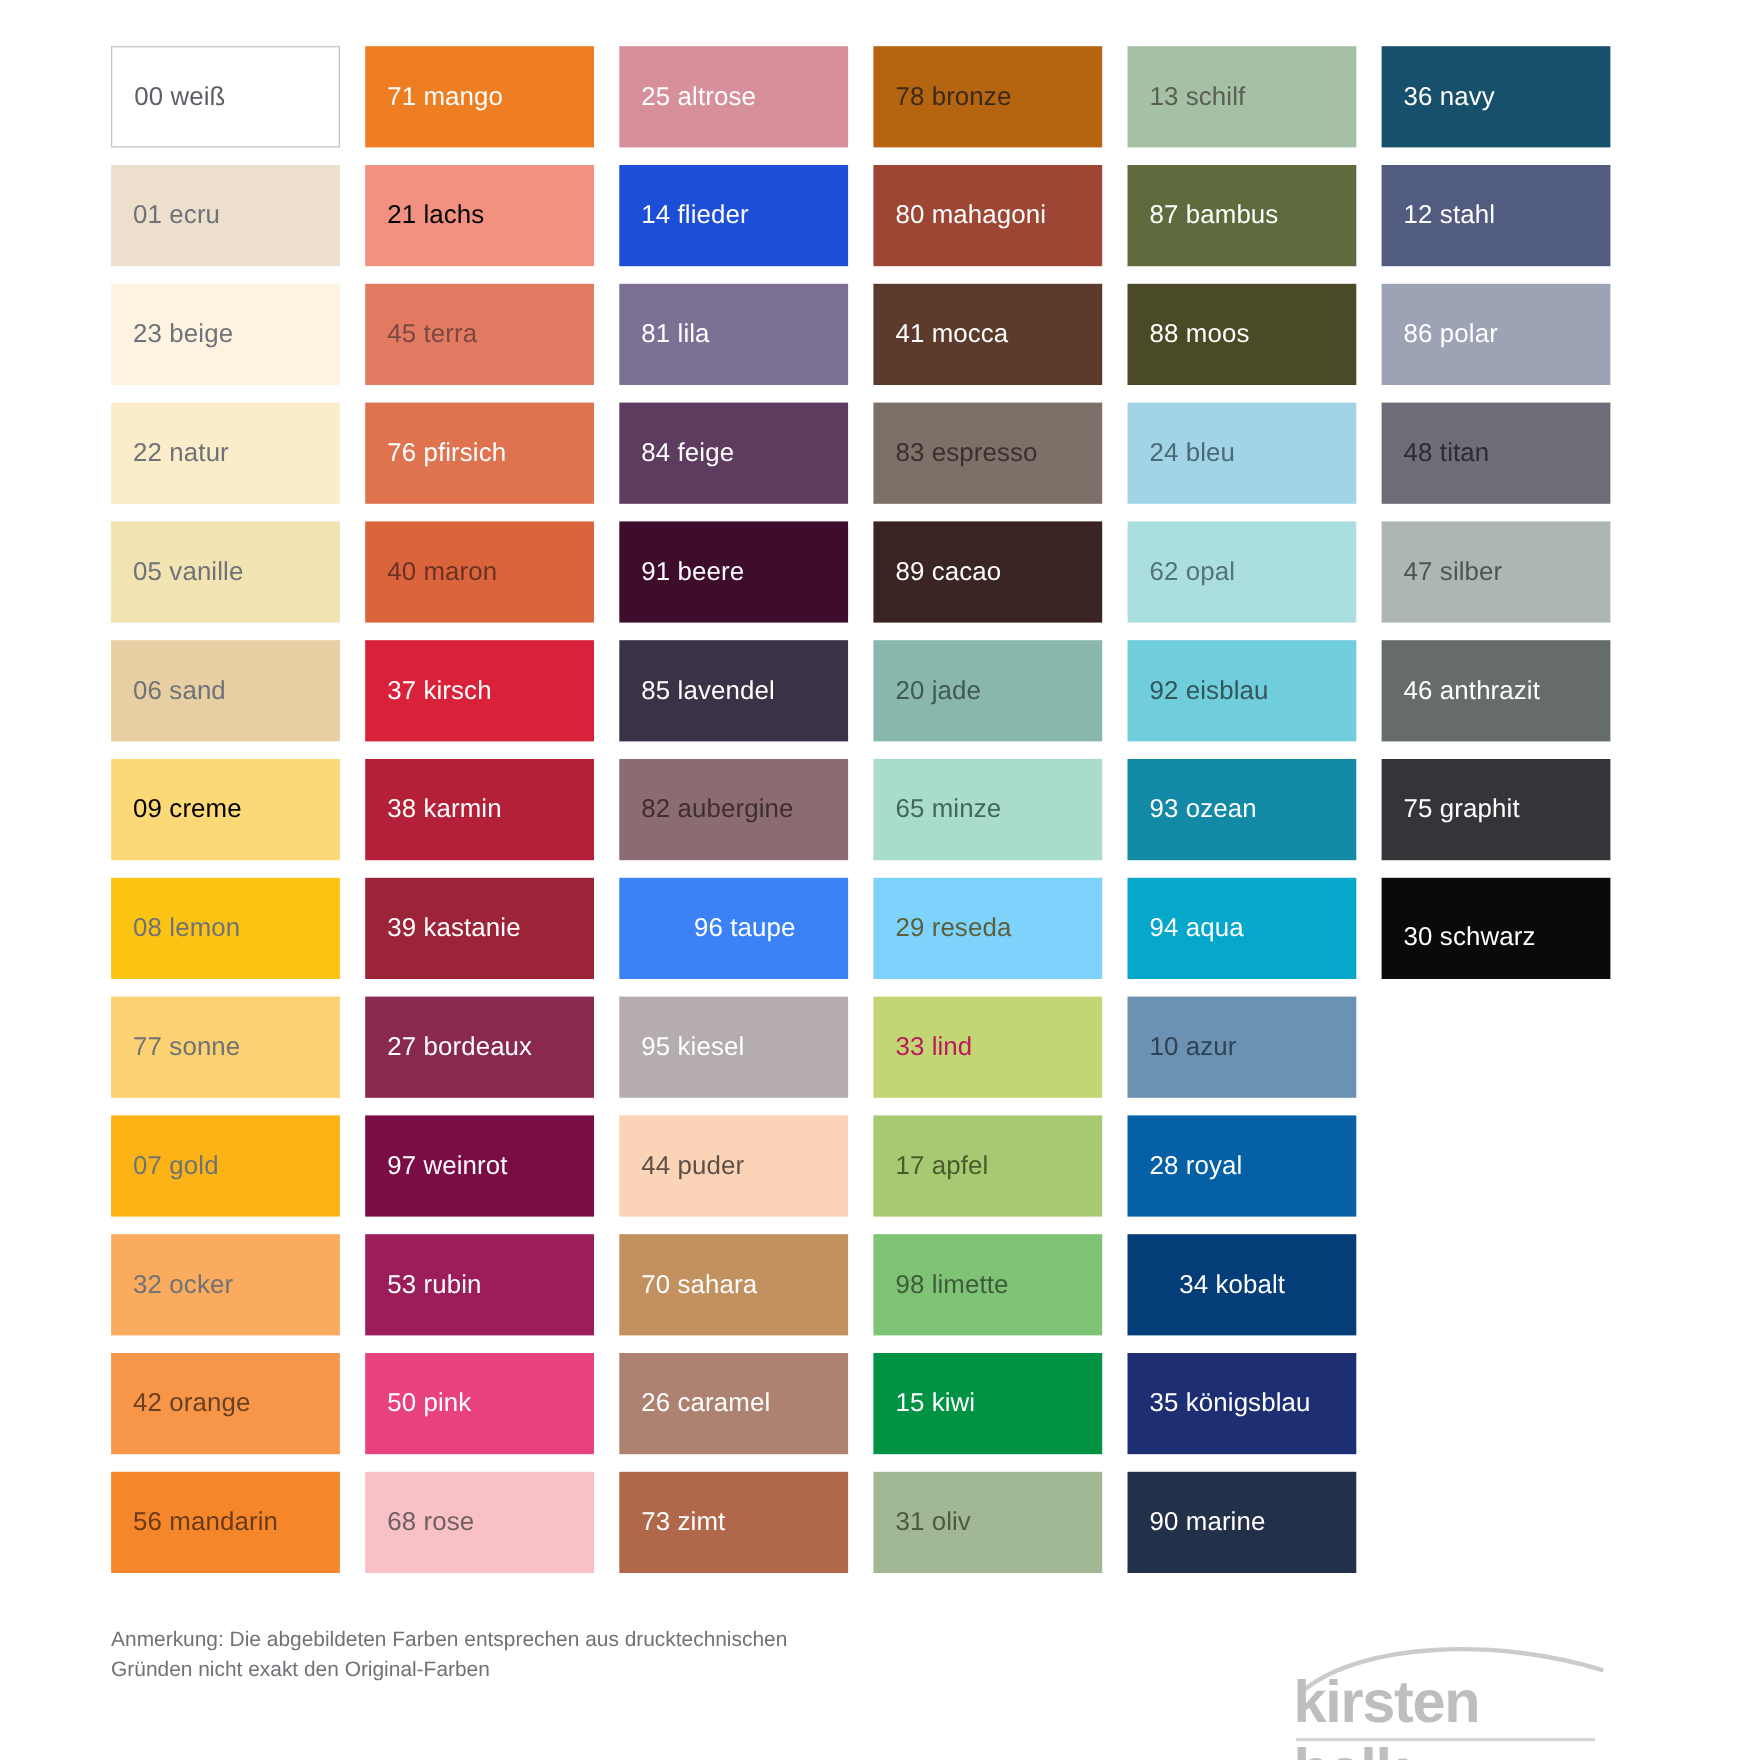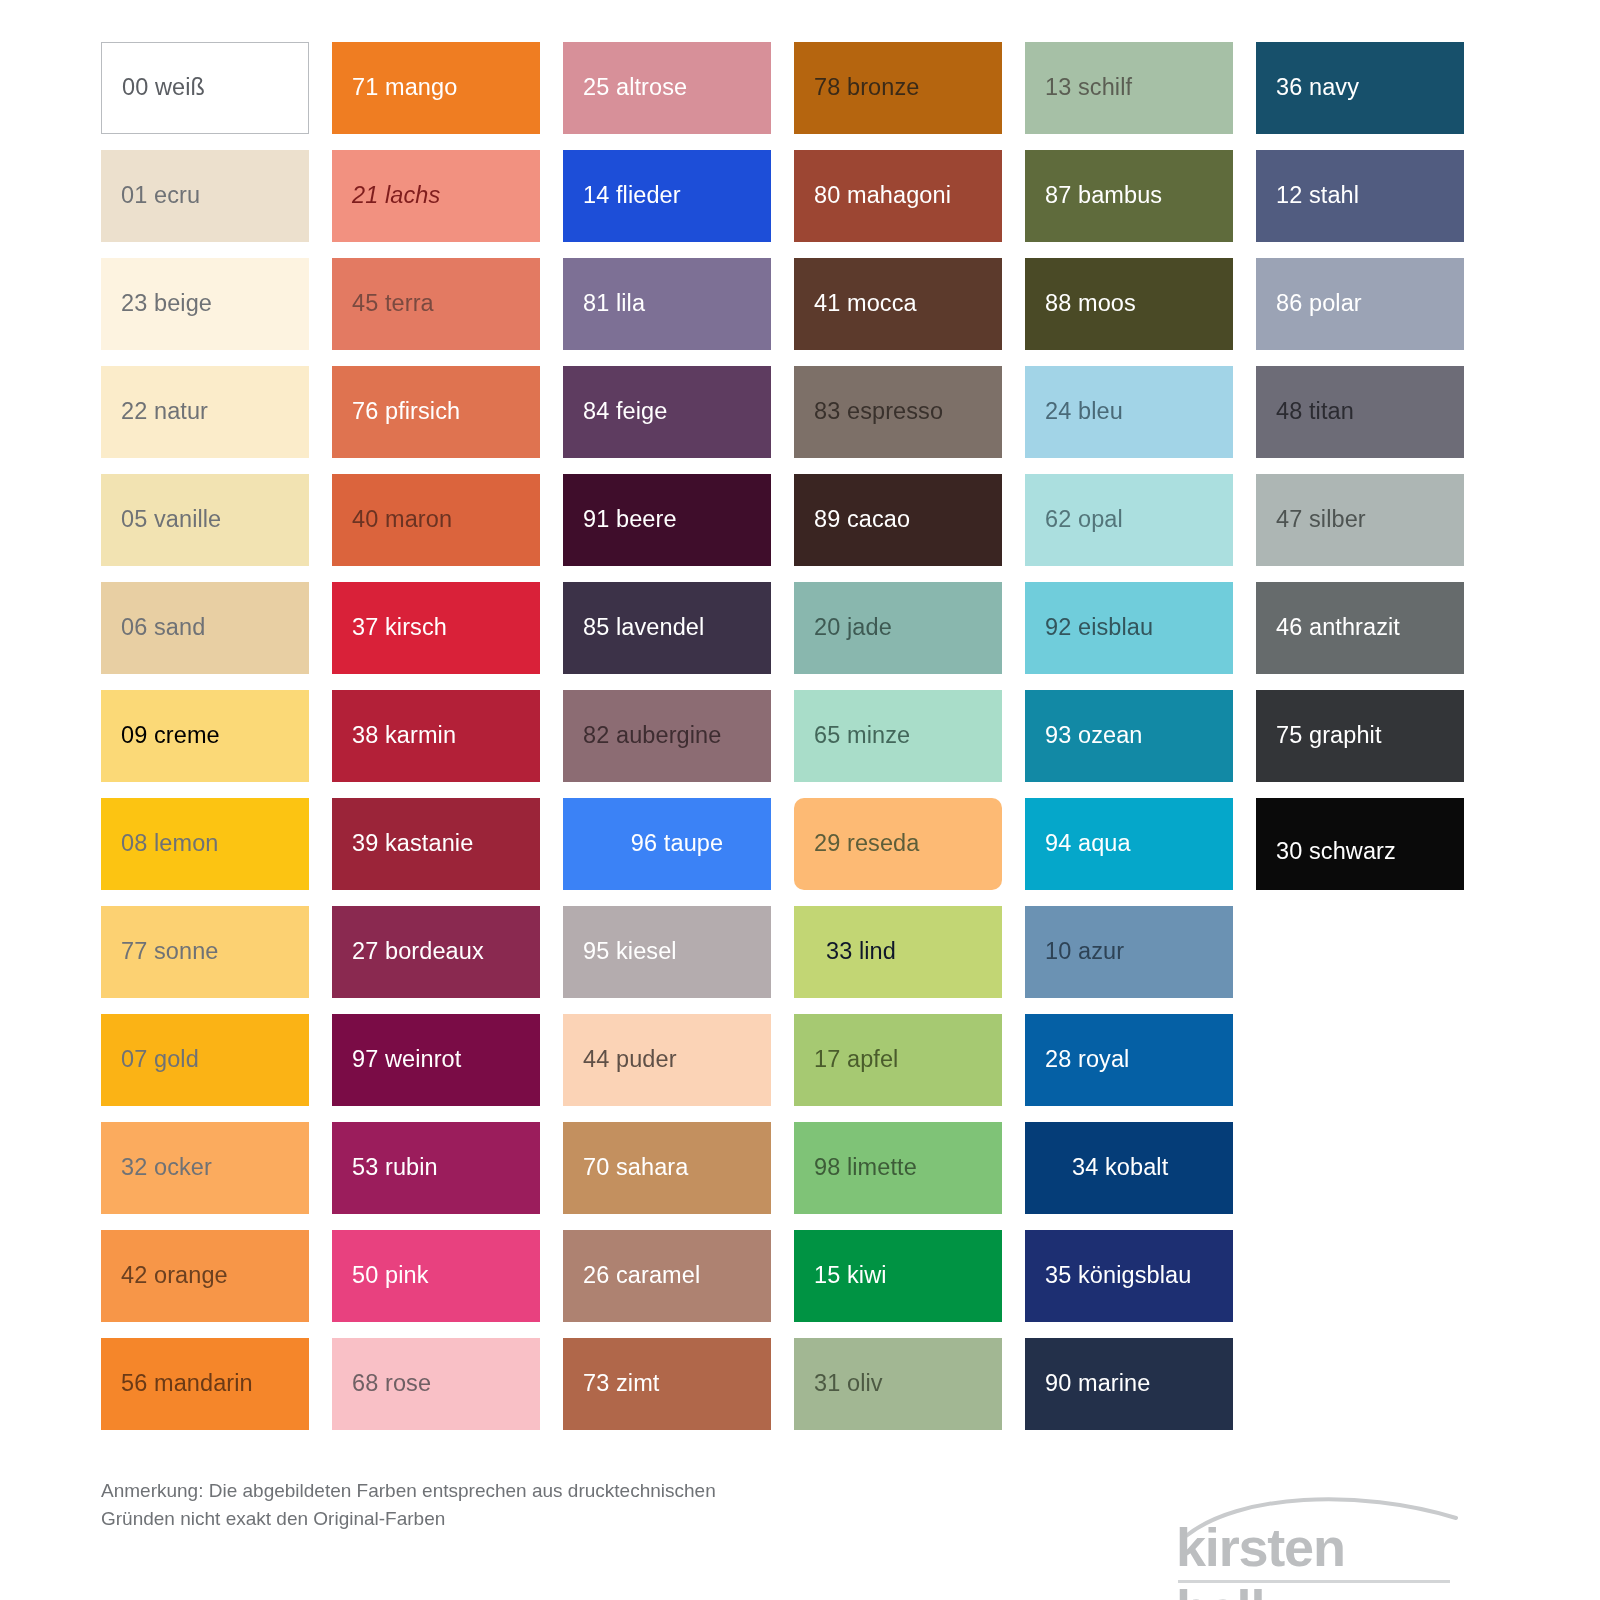--- a/index.html
+++ b/index.html
@@ -93,21 +93,21 @@
       <div class="swatch" style="background: rgb(166, 192, 166);">
         <span class="lbl" style="color: rgb(91, 94, 83);">13 schilf</span>
       </div>
       <div class="swatch" style="background: rgb(23, 80, 107);">
         <span class="lbl" style="color: rgb(255, 255, 255);">36 navy</span>
       </div>
       <div class="swatch" style="background: rgb(236, 224, 205);">
         <span class="lbl" style="color: rgb(111, 114, 118);">01 ecru</span>
       </div>
       <div class="swatch" style="background: rgb(242, 145, 128);">
-        <span class="lbl" style="color: #7f1d1d; font-style: italic;">21 lachs</span>
+        <span class="lbl" style="color: #000000;">21 lachs</span>
       </div>
       <div class="swatch" style="background: #1d4ed8; text-align: right;">
         <span class="lbl" style="color: rgb(255, 255, 255);">14 flieder</span>
       </div>
       <div class="swatch" style="background: rgb(156, 70, 51);">
         <span class="lbl" style="color: rgb(255, 255, 255);">80 mahagoni</span>
       </div>
       <div class="swatch" style="background: rgb(95, 107, 60);">
         <span class="lbl" style="color: rgb(255, 255, 255);">87 bambus</span>
       </div>
@@ -206,40 +206,40 @@
       </div>
       <div class="swatch" style="background: rgb(252, 196, 18);">
         <span class="lbl" style="color: rgb(111, 114, 118);">08 lemon</span>
       </div>
       <div class="swatch" style="background: rgb(155, 36, 57);">
         <span class="lbl" style="color: rgb(255, 255, 255);">39 kastanie</span>
       </div>
       <div class="swatch" style="background: #3b82f6; justify-content: center;">
         <span class="lbl" style="color: rgb(255, 255, 255);">96 taupe</span>
       </div>
-      <div class="swatch" style="background: #fdba74; border-radius: 10px;">
+      <div class="swatch" style="background: #7dd3fc;">
         <span class="lbl" style="color: rgb(93, 94, 58);">29 reseda</span>
       </div>
       <div class="swatch" style="background: rgb(5, 167, 202);">
         <span class="lbl" style="color: rgb(255, 255, 255);">94 aqua</span>
       </div>
       <div class="swatch" style="background: rgb(10, 10, 10);">
         <span class="lbl" style="color: rgb(255, 255, 255); margin-top: 16px;">30 schwarz</span>
       </div>
       <div class="swatch" style="background: rgb(252, 209, 114);">
         <span class="lbl" style="color: rgb(111, 114, 118);">77 sonne</span>
       </div>
       <div class="swatch" style="background: rgb(138, 41, 80);">
         <span class="lbl" style="color: rgb(255, 255, 255);">27 bordeaux</span>
       </div>
       <div class="swatch" style="background: rgb(180, 172, 174);">
         <span class="lbl" style="color: rgb(255, 255, 255);">95 kiesel</span>
       </div>
       <div class="swatch" style="background: rgb(194, 214, 116);">
-        <span class="lbl" style="color: #0f172a; margin-left: 12px;">33 lind</span>
+        <span class="lbl" style="color: #be185d;">33 lind</span>
       </div>
       <div class="swatch" style="background: rgb(107, 146, 179);">
         <span class="lbl" style="color: rgb(46, 67, 86);">10 azur</span>
       </div>
       <div class="empty"></div>
       <div class="swatch" style="background: rgb(251, 179, 21);">
         <span class="lbl" style="color: rgb(111, 114, 118);">07 gold</span>
       </div>
       <div class="swatch" style="background: rgb(122, 12, 70);">
         <span class="lbl" style="color: rgb(255, 255, 255);">97 weinrot</span>

